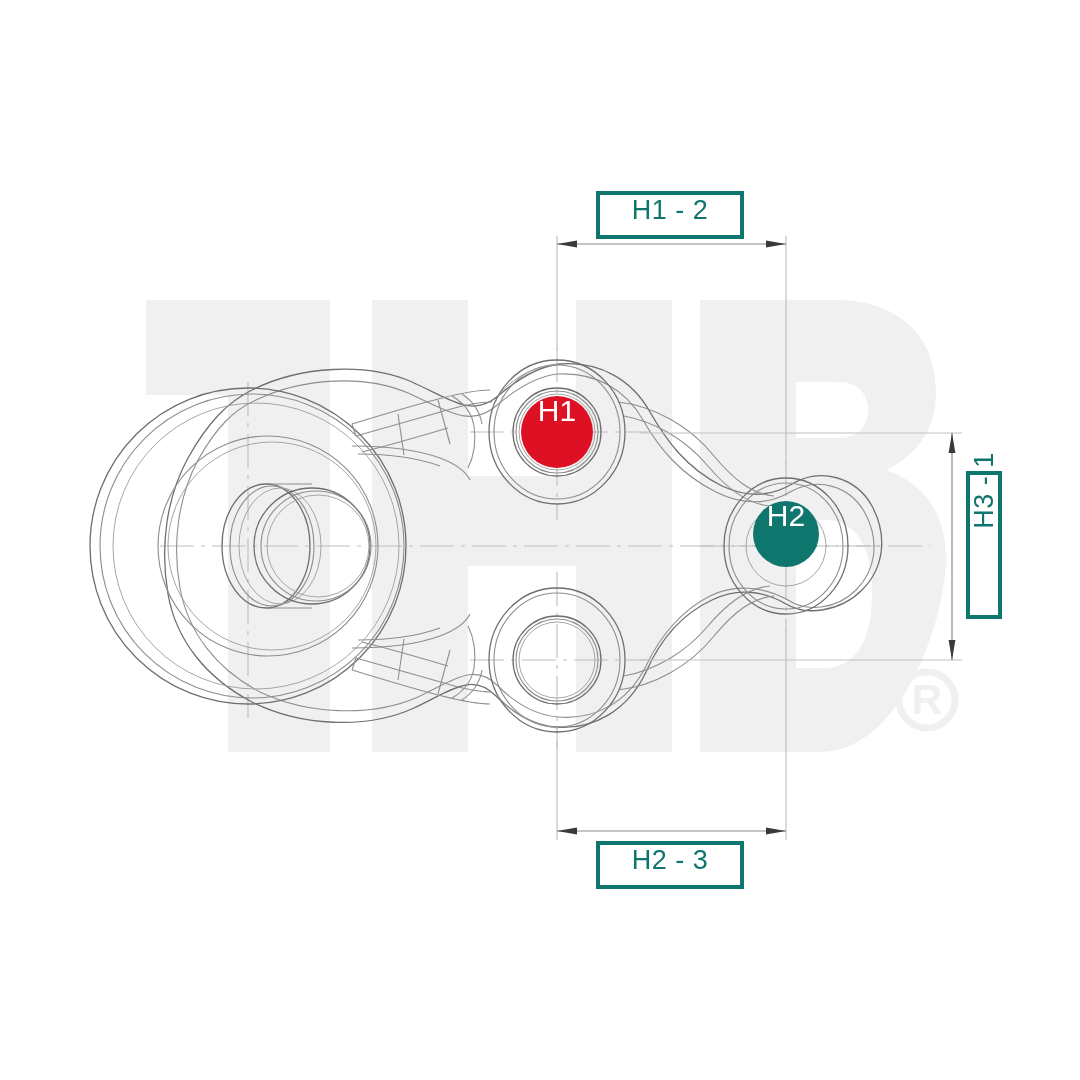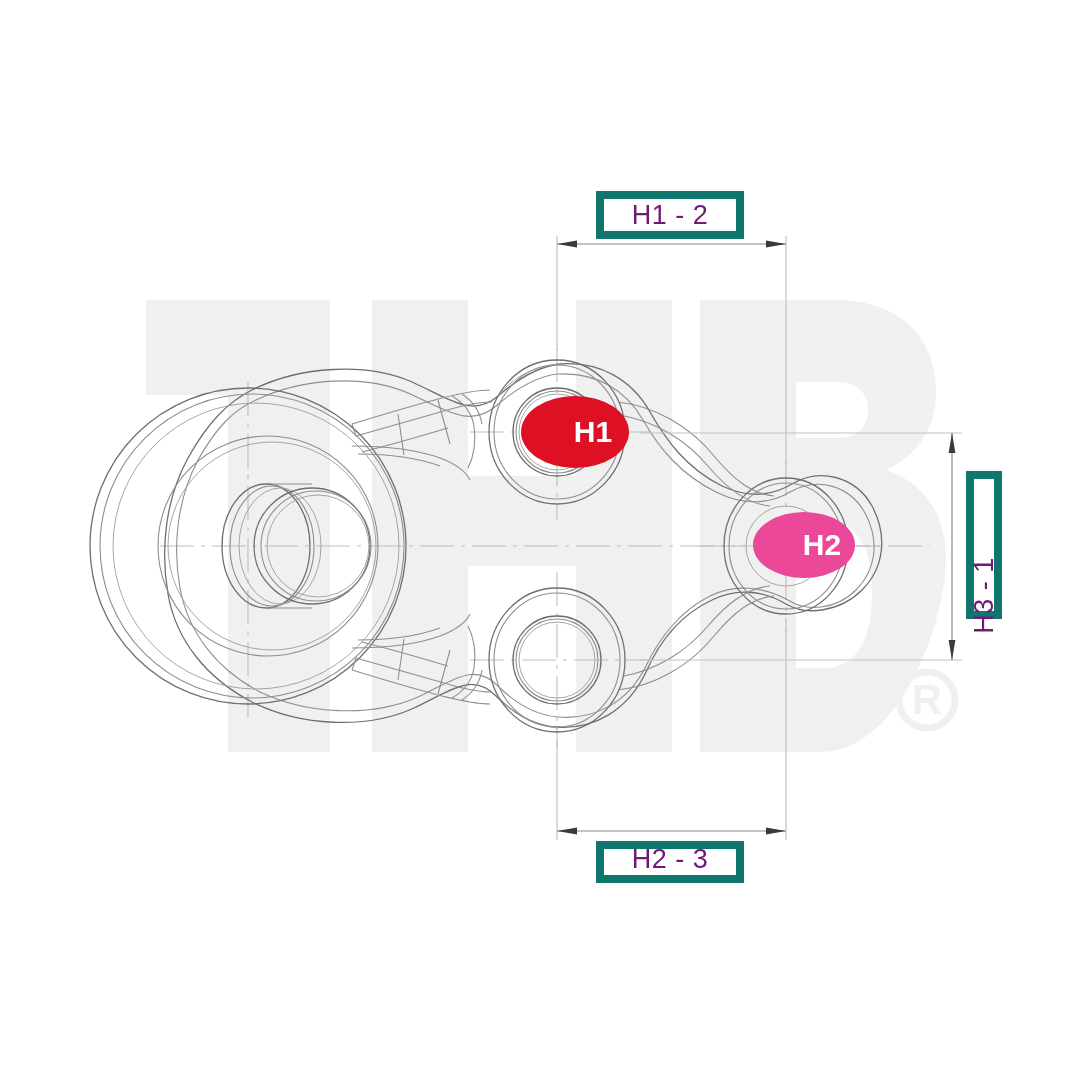--- a/index.html
+++ b/index.html
@@ -21,68 +21,67 @@
   #drawing-svg {
     position: absolute;
     left: 0;
     top: 0;
     width: 1080px;
     height: 1080px;
   }
   .dim-box {
     position: absolute;
     background: #ffffff;
-    border: 8px solid #0f766e;
+    border: 4px solid #0f766e;
     display: flex;
-    align-items: flex-end;
+    align-items: flex-start;
     justify-content: center;
     box-sizing: border-box;
-    color: #701a75;
+    color: #0f766e;
     letter-spacing: 0.5px;
   }
   #dim-box-h1-2 {
     left: 596px;
     top: 191px;
     width: 148px;
     height: 48px;
     font-size: 27px;
   }
   #dim-box-h2-3 {
     left: 596px;
     top: 841px;
     width: 148px;
-    height: 42px;
+    height: 48px;
     font-size: 27px;
   }
   #dim-box-h3-1 {
     left: 966px;
     top: 471px;
     width: 36px;
     height: 148px;
     font-size: 27px;
   }
   #dim-box-h3-1 .rot {
     transform: rotate(-90deg);
     white-space: nowrap;
   }
   .hole-label {
     position: absolute;
     display: flex;
-    align-items: center;
+    align-items: flex-start;
     justify-content: center;
     border-radius: 50%;
     color: #ffffff;
     font-size: 30px;
-    font-weight: 700;
+    font-weight: 400;
     line-height: 1;
     user-select: none;
-    padding-left: 36px;
   }
   #hole-h1 { left: 521px; top: 396px; width: 72px; height: 72px; background: #dd1123; }
-  #hole-h2 { left: 753px; top: 512px; width: 66px; height: 66px; background: #ec4899; }
+  #hole-h2 { left: 753px; top: 501px; width: 66px; height: 66px; background: #0f766e; }
   #hole-h3 { left: 521px; top: 624px; width: 72px; height: 72px; background: #dd1123; }
 </style>
 </head>
 <body>
 
 <div id="stage">
 
   <svg id="drawing-svg" viewBox="0 0 1080 1080">
     <defs>
       <style>

